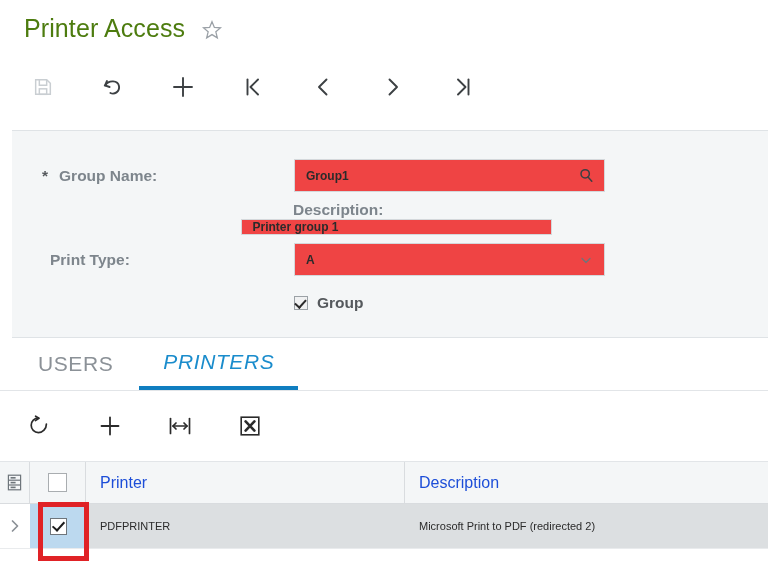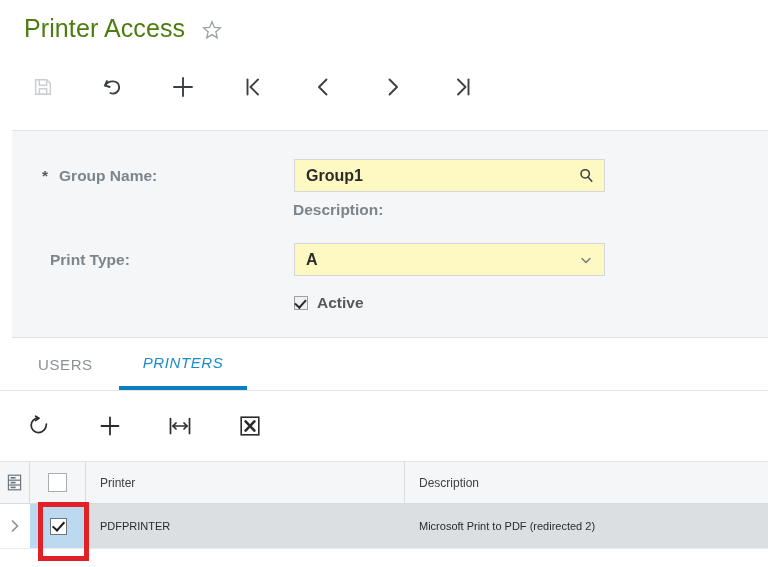--- a/index.html
+++ b/index.html
@@ -93,27 +93,27 @@
   .req-star {
     color: #55595d;
     margin-right: 3px;
     position: relative;
     left: -8px;
   }
   .field {
     position: relative;
     width: 311px;
     height: 33px;
-    background: #fef9c3;
+    background: #ef4444;
     border: 1px solid #d4d8db;
     box-sizing: border-box;
     display: flex;
     align-items: center;
     padding-left: 11px;
-    font-size: 16px;
+    font-size: 12px;
     color: #2b2b2b;
   }
   .field-icon {
     position: absolute;
     right: 9px;
     top: 50%;
     transform: translateY(-50%);
     width: 18px;
     height: 18px;
     display: flex;
@@ -166,21 +166,21 @@
     border-bottom: 1px solid #e2e5e8;
     display: flex;
     align-items: flex-start;
     box-sizing: border-box;
   }
   .tab {
     height: 52px;
     display: flex;
     align-items: center;
     justify-content: center;
-    font-size: 15px;
+    font-size: 21px;
     letter-spacing: 0.6px;
     cursor: pointer;
     box-sizing: border-box;
   }
   .tab.inactive {
     color: #8b9197;
     padding: 0 26px;
     margin-left: 12px;
   }
   .tab.active {
@@ -228,22 +228,22 @@
     background: #f4f6f7;
     border-bottom: 1px solid #d9dcdf;
     align-items: center;
     box-sizing: border-box;
   }
   .gh-cell {
     height: 42px;
     display: flex;
     align-items: center;
     box-sizing: border-box;
-    font-size: 12px;
-    color: #404040;
+    font-size: 16px;
+    color: #1d4ed8;
   }
   .gh-icon-col {
     width: 30px;
     justify-content: center;
     border-right: 1px solid #d9dcdf;
   }
   .gh-check-col {
     width: 56px;
     justify-content: center;
     border-right: 1px solid #d9dcdf;
@@ -417,37 +417,40 @@
         <svg width="17" height="17" viewBox="0 0 18 18" fill="none" stroke="#3c4043" stroke-width="1.6">
           <circle cx="7.6" cy="7.2" r="4.4"></circle>
           <line x1="10.6" y1="10.6" x2="14.6" y2="15" stroke-linecap="round"></line>
         </svg>
       </span>
     </div>
   </div>
 
   <div class="form-row" style="top:70px;flex-direction:column;">
     <div class="form-label">Description:</div>
+    <div class="field">
+      <span>Printer group 1</span>
+    </div>
   </div>
 
   <div class="form-row" style="top:112px;">
     <div class="form-label">Print Type:</div>
     <div class="field">
       <span>A</span>
       <span class="field-icon">
         <svg width="14" height="14" viewBox="0 0 14 14" fill="none" stroke="#6e757b" stroke-width="1.3" stroke-linecap="round" stroke-linejoin="round">
           <polyline points="3,5.5 7,9.5 11,5.5"></polyline>
         </svg>
       </span>
     </div>
   </div>
 
   <div class="checkbox-row" style="top:160px;">
     <span class="cbx checked"></span>
-    <span class="cbx-label">Active</span>
+    <span class="cbx-label">Group</span>
   </div>
 
 </div>
 
 <div class="tabs">
   <div class="tab inactive">USERS</div>
   <div class="tab active">PRINTERS</div>
 </div>
 
 <div class="grid-toolbar">

